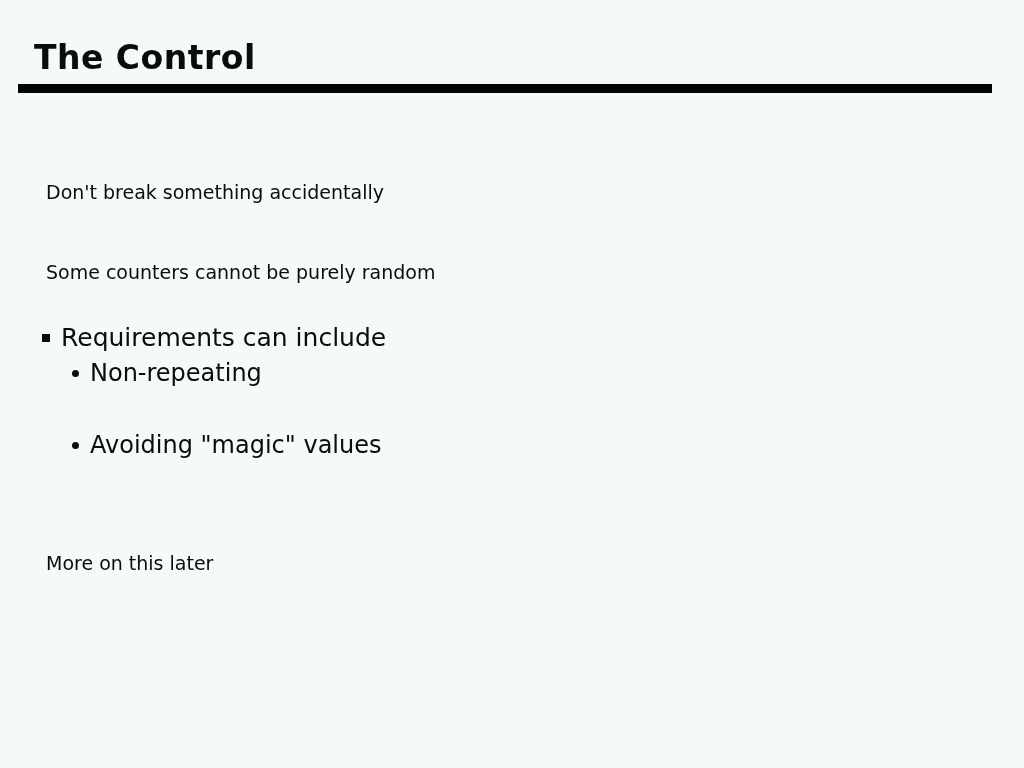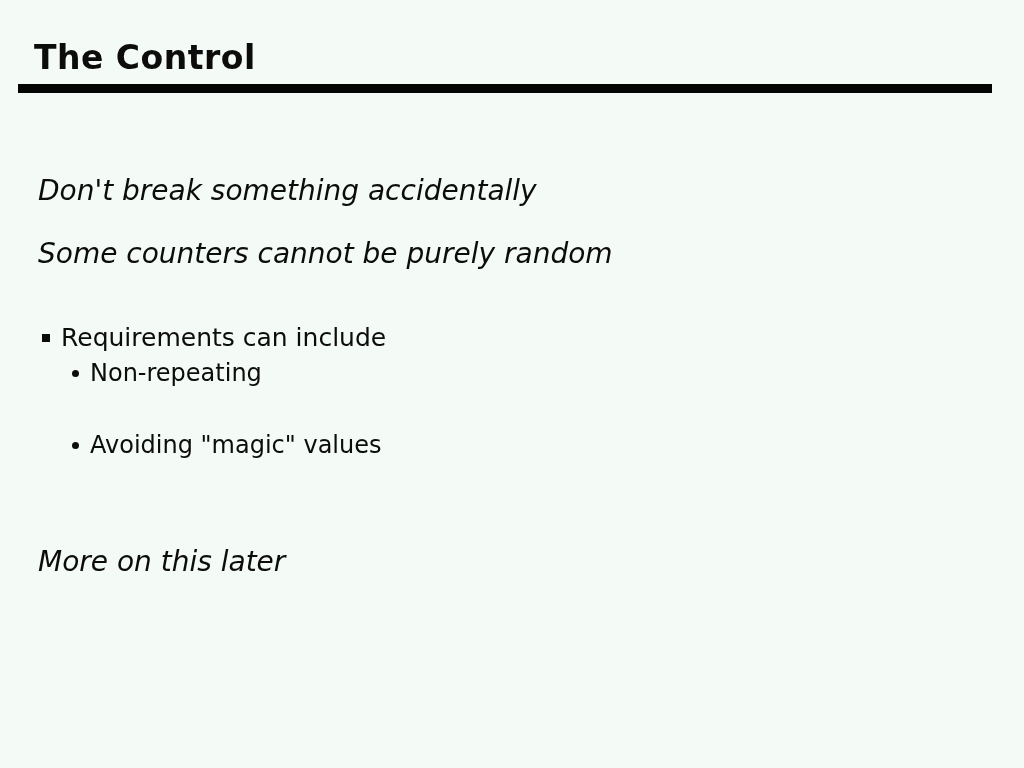--- a/index.html
+++ b/index.html
@@ -29,28 +29,27 @@
   .title-rule {
     position: absolute;
     left: 18px;
     top: 84px;
     width: 974px;
     height: 9px;
     background: #040404;
   }
   .para {
     position: absolute;
-    margin: 8px;
-    font-size: 28px;
+    margin: 16px;
+    font-size: 19px;
     line-height: 1.25;
     white-space: nowrap;
-    font-style: italic;
   }
   .para-1 { left: 30px; top: 165px; }
-  .para-2 { left: 30px; top: 228px; }
+  .para-2 { left: 30px; top: 245px; }
   .para-3 { left: 30px; top: 536px; }
 
   .bullet-row {
     position: absolute;
     display: flex;
     align-items: center;
     white-space: nowrap;
   }
   .bullet-l1 {
     left: 42px;

